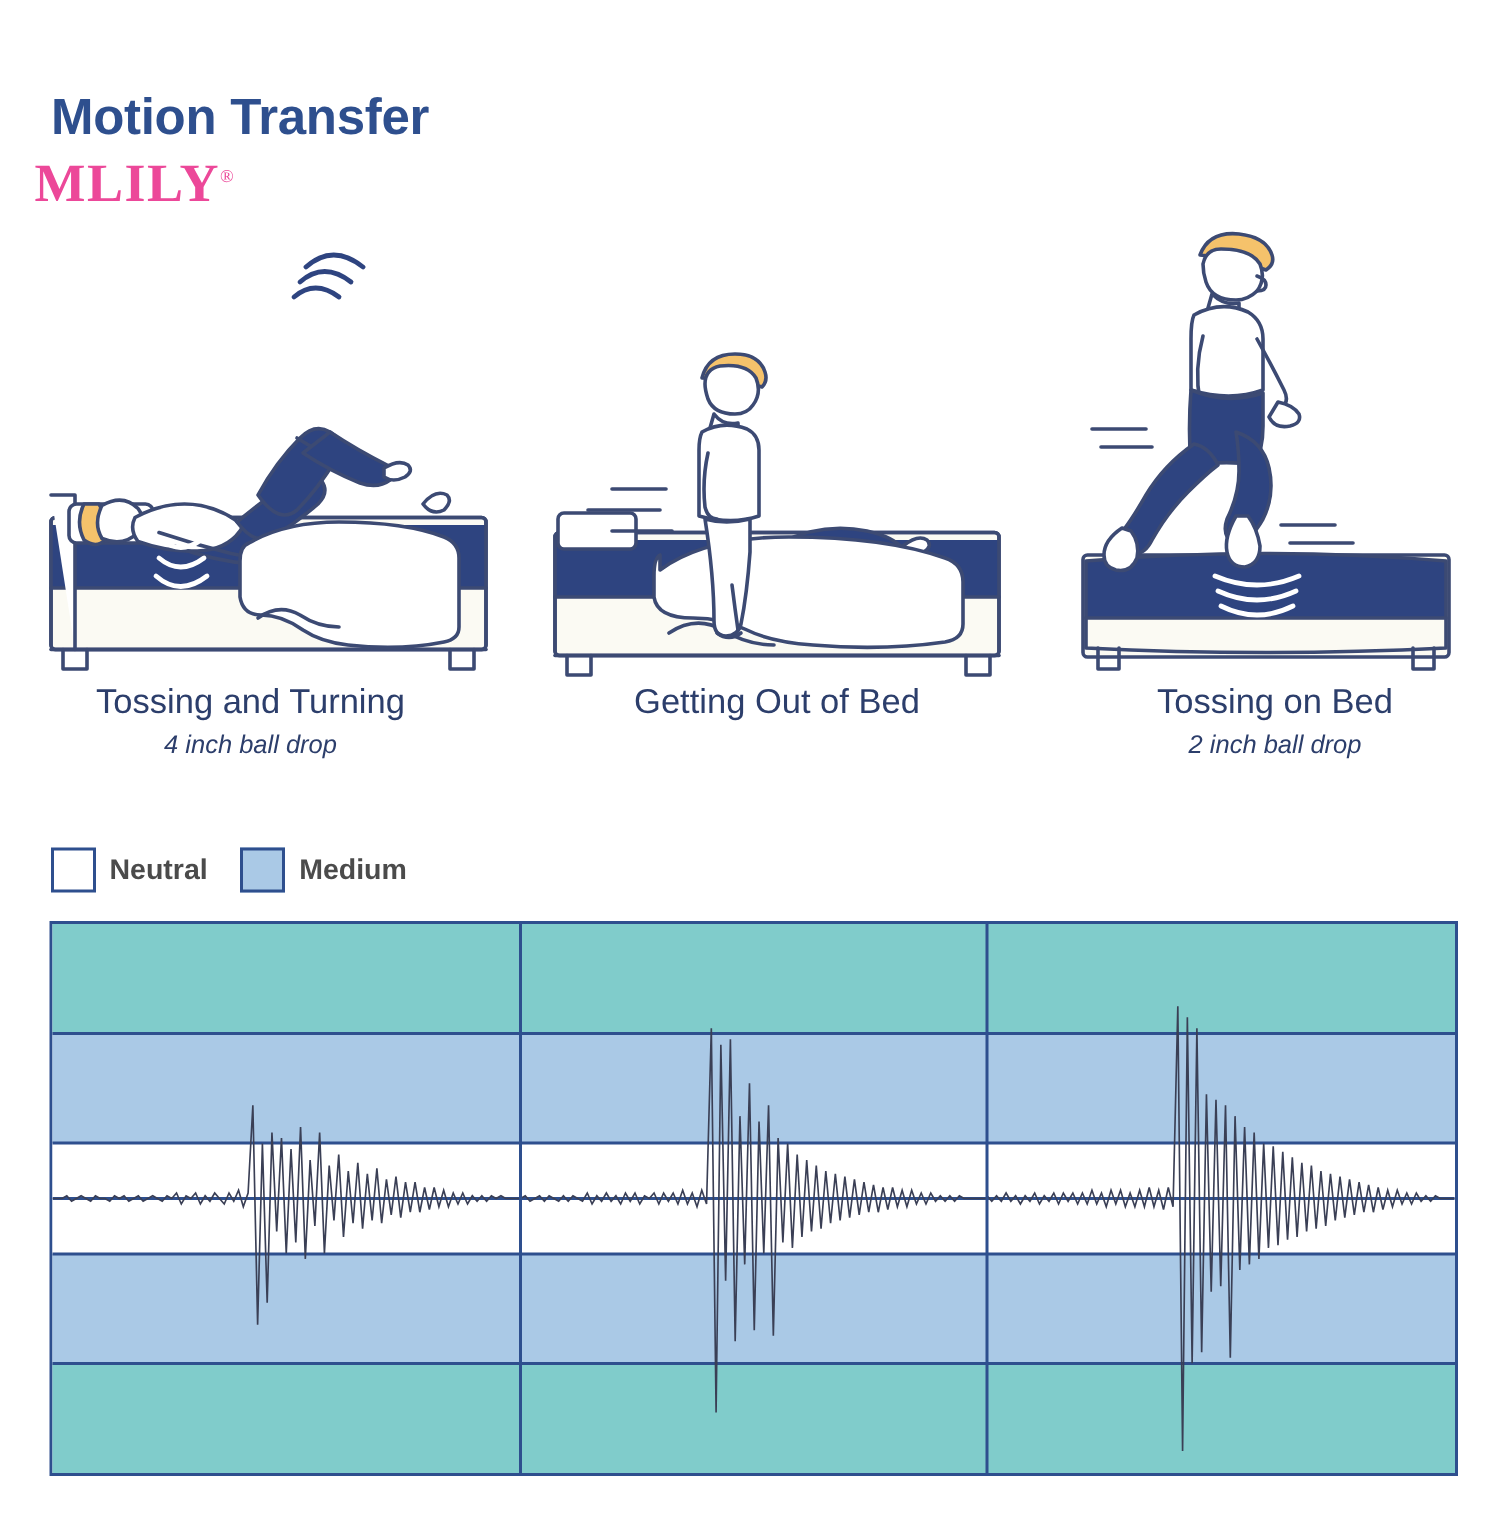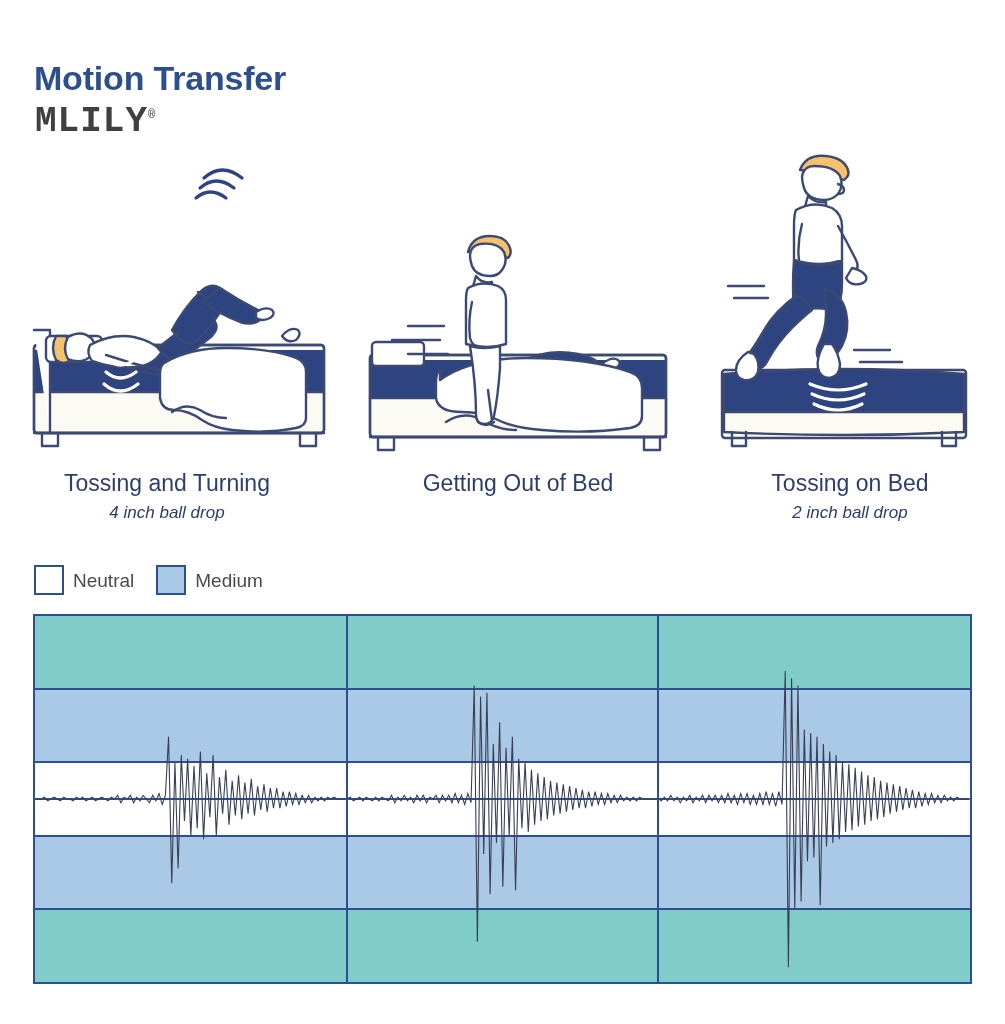--- a/index.html
+++ b/index.html
@@ -14,55 +14,55 @@
 
   
   .title{
     position:absolute;left:34px;top:36px;
     font-size:34px;font-weight:bold;letter-spacing:-0.2px;
     color:#2e4f8e;
     line-height:1;
     margin-top:25px;
   }
   .logo{
-    position:absolute;left:35px;top:104px;
+    position:absolute;left:23px;top:104px;
     font-size:36px;font-weight:bold;
-    color:#404040;
+    color:#ec4899;
     letter-spacing:1px;
     line-height:1;
-    font-family:Liberation Mono, monospace;
+    font-family:Liberation Serif, serif;
   }
   .logo .reg{font-size:12px;vertical-align:super;font-weight:normal;}
 
   
   .illus-row{position:absolute;left:0;top:140px;width:1005px;height:320px;}
   .illus{position:absolute;top:0;height:320px;}
   .illus svg{display:block;}
   .illus-1{left:20px;width:320px;}
   .illus-2{left:362px;width:320px;}
   .illus-3{left:712px;width:280px;}
 
   
-  .captions{position:absolute;left:0;top:468px;width:871px;height:70px;}
+  .captions{position:absolute;left:0;top:452px;width:871px;height:70px;}
   .cap{position:absolute;top:0;text-align:center;}
   .cap-1{left:22px;width:290px;}
   .cap-2{left:368px;width:300px;}
   .cap-3{left:700px;width:300px;}
   .cap .cap-title{
     font-size:23px;color:#2c3e6b;line-height:30px;white-space:nowrap;
   }
   .cap .cap-sub{
     font-size:17px;color:#2c3e6b;font-style:italic;line-height:26px;
     margin-top:2px;white-space:nowrap;
   }
 
   
   .legend{
     position:absolute;left:34px;top:565px;
-    display:flex;align-items:center;gap:0px;
+    display:flex;align-items:center;gap:0px;font-weight:bold;
   }
   .legend-item{display:flex;align-items:center;margin-right:22px;}
   .swatch{
     width:30px;height:30px;border:2px solid #2e4f8e;box-sizing:border-box;
     margin-right:9px;
   }
   .legend-label{font-size:19px;color:#4b4b4b;line-height:1;white-space:nowrap;}
 
   
   .chart{

